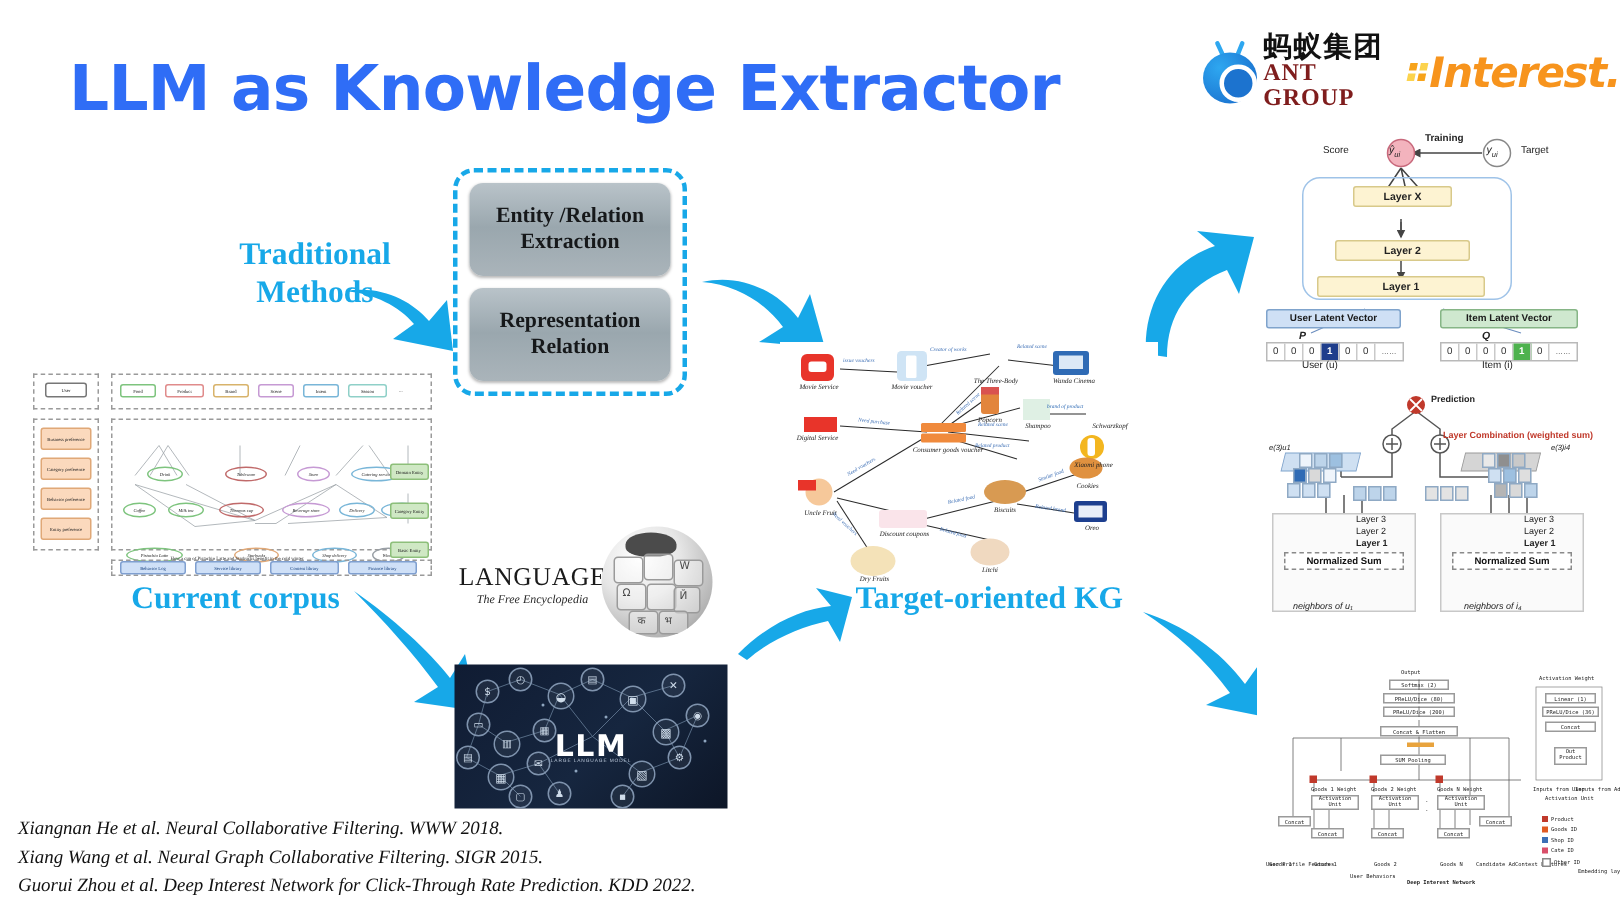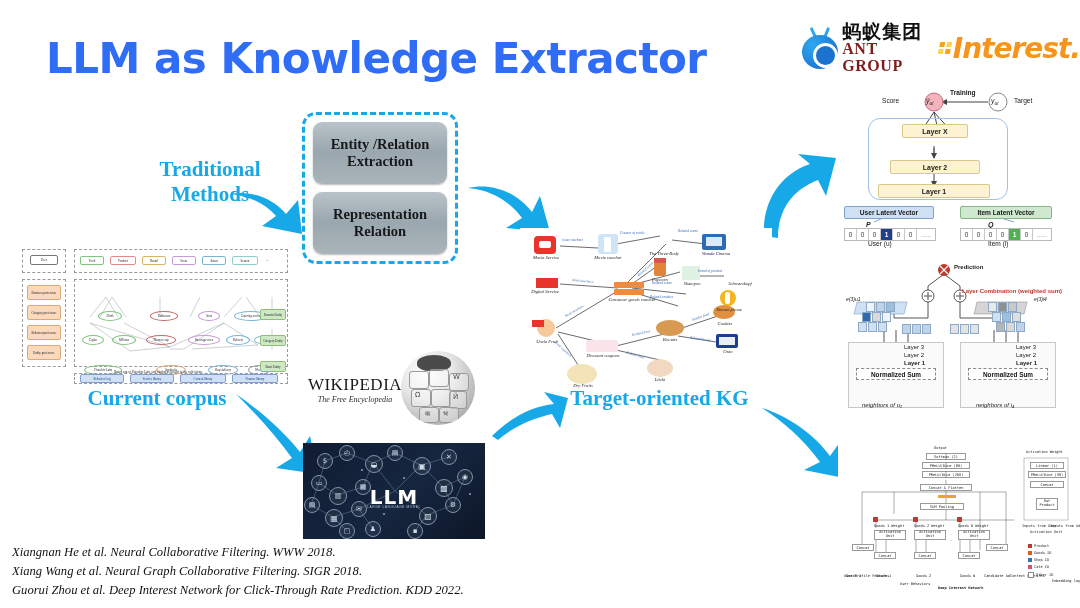--- a/index.html
+++ b/index.html
@@ -640,21 +640,21 @@
 
     <div class="din-txt din-legend" style="left:190px;top:104px;"><i style="background:#c0392b"></i><span>Product</span></div>
     <div class="din-txt din-legend" style="left:190px;top:111px;"><i style="background:#e05a22"></i><span>Goods ID</span></div>
     <div class="din-txt din-legend" style="left:190px;top:118px;"><i style="background:#3d6fb5"></i><span>Shop ID</span></div>
     <div class="din-txt din-legend" style="left:190px;top:125px;"><i style="background:#d94f6a"></i><span>Cate ID</span></div>
     <div class="din-txt din-legend" style="left:190px;top:132px;"><i style="background:#fff;border:.5px solid #888"></i><span>Other ID</span></div>
     <div class="din-txt" style="left:214px;top:139px;">Embedding layer</div>
   </div>
 
   <div class="panel" id="fig-wiki">
-    <div class="wiki-word">WIKIPEDIA</div>
+    <div class="wiki-word">LANGUAGE</div>
     <div class="wiki-sub">The Free Encyclopedia</div>
     <div class="globe">
       <div class="cap-dark"></div>
       <div class="piece" style="left:8px;top:20px;width:18px;height:16px;border-radius:3px;"></div>
       <div class="piece" style="left:28px;top:18px;width:18px;height:16px;border-radius:3px;"></div>
       <div class="piece" style="left:48px;top:22px;width:18px;height:16px;border-radius:3px;"></div>
       <div class="piece" style="left:10px;top:38px;width:18px;height:16px;border-radius:3px;"></div>
       <div class="piece" style="left:30px;top:38px;width:18px;height:16px;border-radius:3px;"></div>
       <div class="piece" style="left:48px;top:40px;width:16px;height:16px;border-radius:3px;"></div>
       <div class="piece" style="left:18px;top:56px;width:18px;height:14px;border-radius:3px;"></div>
@@ -701,17 +701,17 @@
     <div class="dotc" style="left:58px;top:26px;"></div>
     <div class="dotc" style="left:100px;top:34px;"></div>
     <div class="dotc" style="left:80px;top:70px;"></div>
     <div class="dotc" style="left:166px;top:50px;"></div>
     <div class="llm-word">LLM</div>
     <div class="llm-sub">LARGE LANGUAGE MODEL</div>
   </div>
 
   <div class="cites">
     <div>Xiangnan He et al. Neural Collaborative Filtering. WWW 2018.</div>
-    <div>Xiang Wang et al. Neural Graph Collaborative Filtering. SIGR 2018.</div>
+    <div>Xiang Wang et al. Neural Graph Collaborative Filtering. SIGR 2015.</div>
     <div>Guorui Zhou et al. Deep Interest Network for Click-Through Rate Prediction. KDD 2022.</div>
   </div>
 
 </div>
 
 </body></html>

